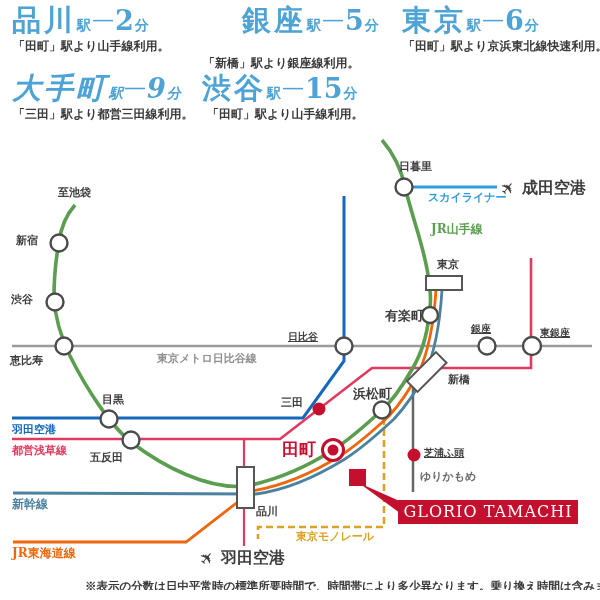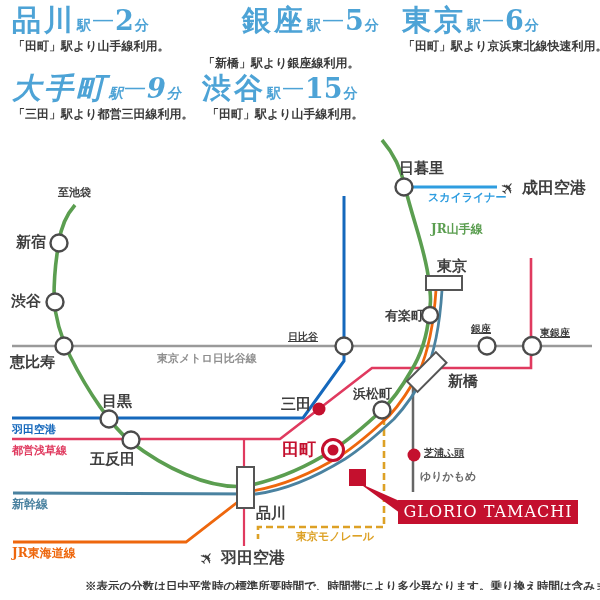--- a/index.html
+++ b/index.html
@@ -8,21 +8,21 @@
   svg.maplayer{position:absolute;left:0;top:0;}
   
   .access{position:absolute;white-space:nowrap;color:#4da3d6;line-height:1;}
   .access .st{font-size:29px;letter-spacing:3px;font-weight:bold;}
   .access .suf{font-size:14px;font-weight:bold;margin-left:1px;}
   .access .dash{font-size:22px;vertical-align:3px;margin:0 1px;}
   .access .num{font-size:27px;font-weight:bold;}
   .adesc{position:absolute;white-space:nowrap;font-size:12px;font-weight:bold;color:#3a3a3a;line-height:1.35;}
   
   .lbl{position:absolute;white-space:nowrap;font-weight:bold;color:#3e3e3e;line-height:1;}
-  .s15{font-size:15px;} .s14{font-size:10px;text-decoration:underline;} .s13{font-size:13px;} .s16{font-size:16px;}
+  .s15{font-size:11px;} .s14{font-size:10px;text-decoration:underline;} .s13{font-size:13px;} .s16{font-size:16px;}
   .s11{font-size:11px;} .s12{font-size:12px;}
   .c-sky{color:#2e9de0;} .c-grn{color:#5b9e50;} .c-gry{color:#8f8f8f;}
   .c-mit{color:#1568bc;} .c-asa{color:#e03a5f;} .c-shk{color:#4a82a0;}
   .c-tok{color:#ee670d;} .c-mon{color:#dda125;} .c-yur{color:#6a6a6a;}
   .c-red{color:#c4102e;}
   .plane{position:absolute;font-family:"DejaVu Sans",sans-serif;color:#3c3c3c;font-size:17px;
          transform:rotate(-50deg);line-height:1;}
   .glorio{position:absolute;left:398px;top:500px;width:180px;height:24px;background:#c4102e;
           color:#ffffff;font-size:16px;letter-spacing:1px;text-align:center;line-height:24px;}
   .footer{position:absolute;left:85px;top:579px;font-size:11.5px;font-weight:bold;color:#3a3a3a;white-space:nowrap;}

